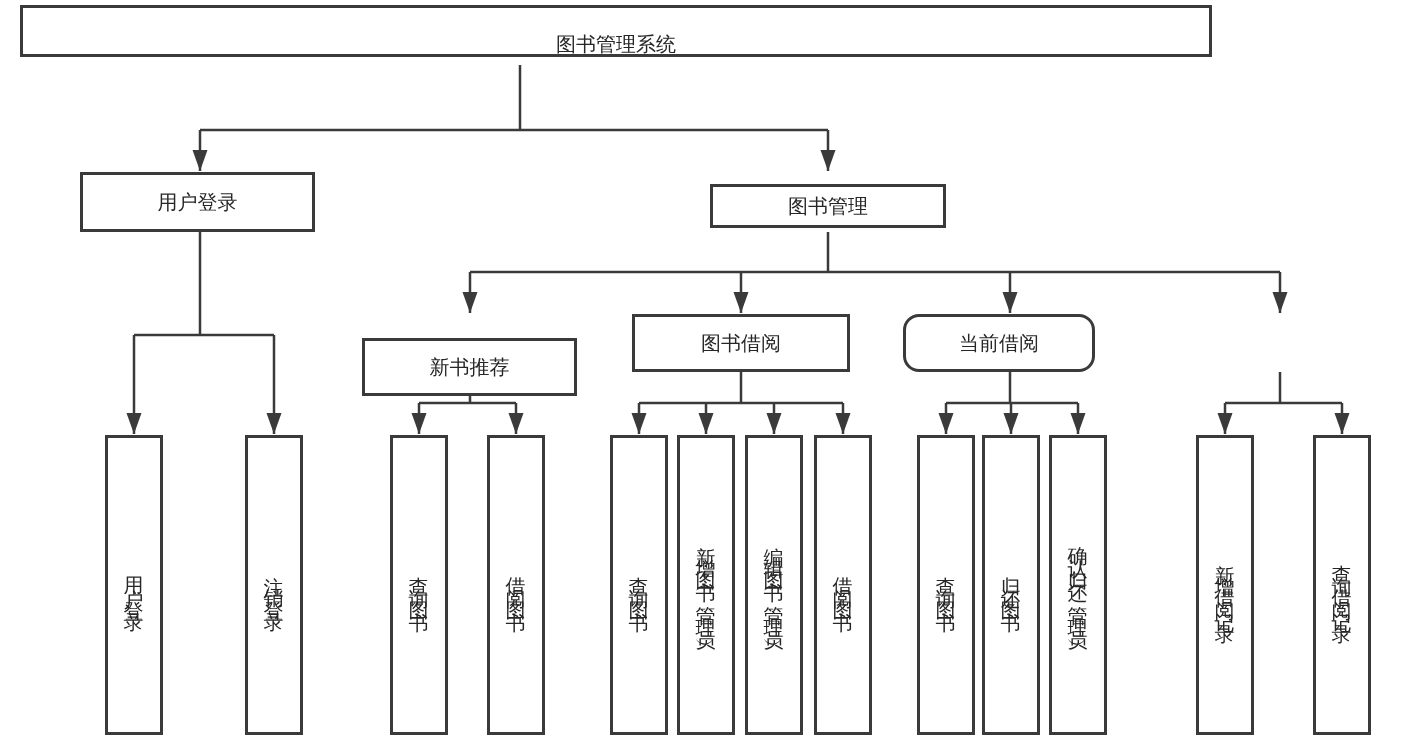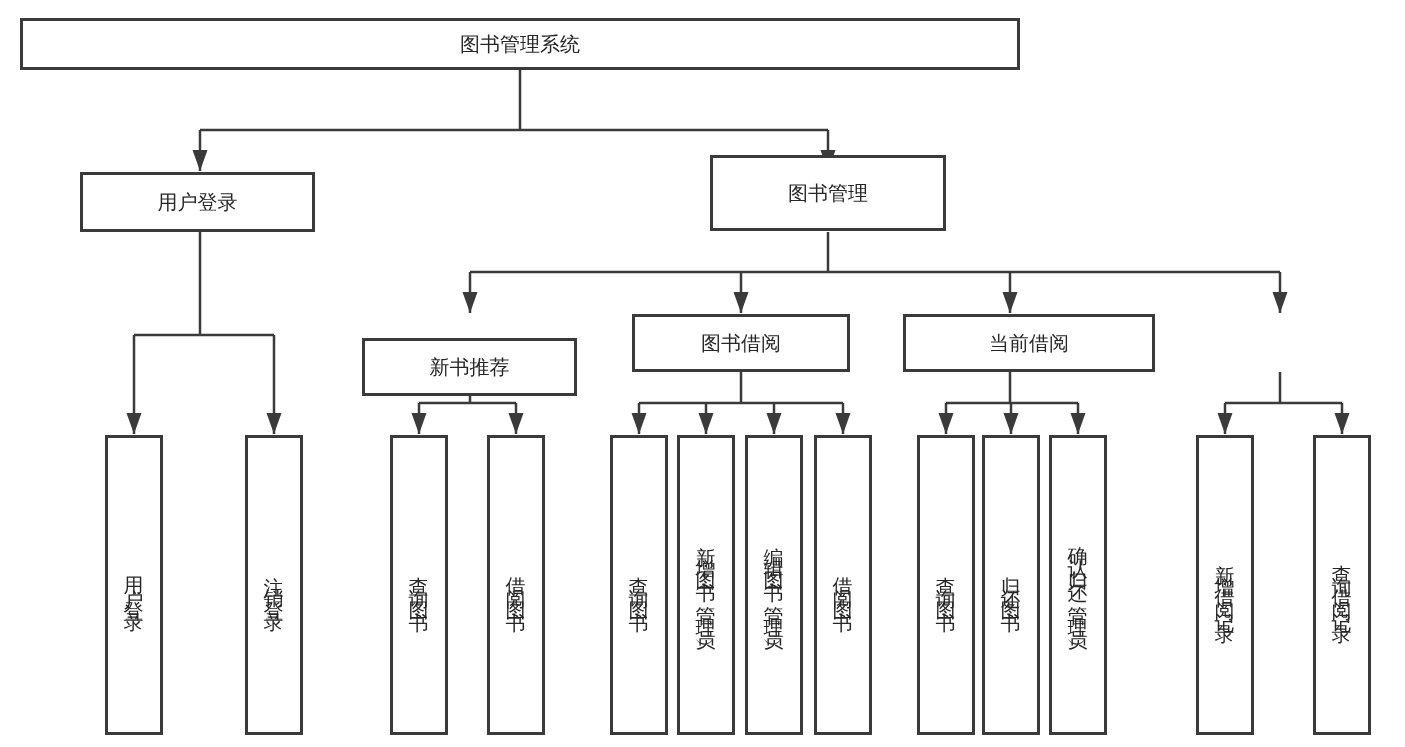--- a/index.html
+++ b/index.html
@@ -19,28 +19,28 @@
     display:flex;align-items:center;justify-content:center;
     color:#262626;font-size:20px;line-height:1;
   }
   .vleaf span{
     writing-mode:vertical-rl;
     text-orientation:mixed;
     letter-spacing:12px;
     white-space:nowrap;
   }
   
-  #root{left:20px;top:18px;width:1000px;height:52px;}
+  #root{left:20px;top:5px;width:1192px;height:52px;align-items:flex-end;}
   
   #user-login{left:80px;top:172px;width:235px;height:60px;}
-  #book-mgmt{left:710px;top:155px;width:236px;height:76px;justify-content:center;}
+  #book-mgmt{left:710px;top:184px;width:236px;height:44px;justify-content:center;}
   
   #recommend{left:362px;top:314px;width:215px;height:58px;margin-top:24px;}
   #borrow{left:632px;top:314px;width:218px;height:58px;}
-  #current{left:903px;top:314px;width:252px;height:58px;}
+  #current{left:903px;top:314px;width:192px;height:58px;border-radius:16px;}
   #record{left:1173px;top:314px;width:215px;height:58px;}
   
   .vleaf{top:435px;width:58px;height:300px;}
   #leaf-login{left:105px;}
   #leaf-logout{left:245px;}
   #leaf-rec-query{left:390px;}
   #leaf-rec-borrow{left:487px;}
   #leaf-bor-query{left:610px;}
   #leaf-bor-add{left:677px;}
   #leaf-bor-edit{left:745px;}

